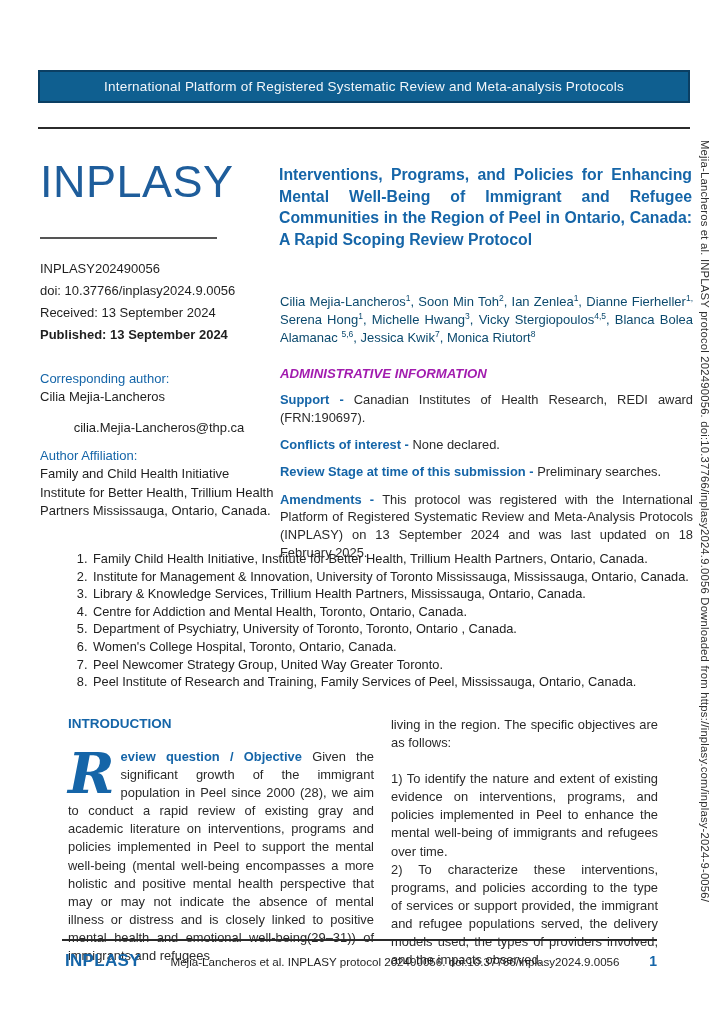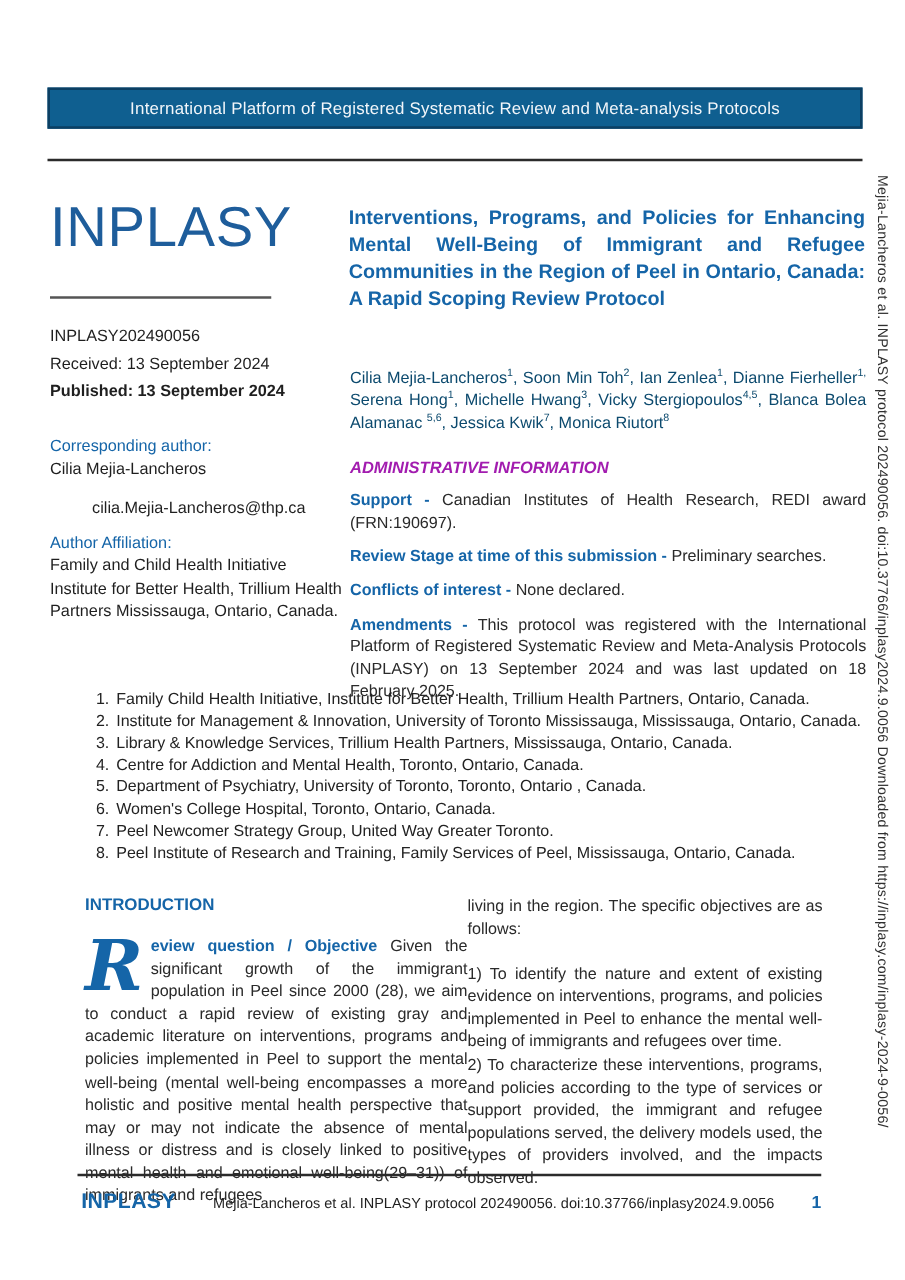--- a/index.html
+++ b/index.html
@@ -53,21 +53,21 @@
   .admin h2 { margin: 0 0 10px 0; font-size: 13.2px; color: #a21caf; font-style: italic; }
   .admin p { margin: 0 0 9.5px 0; font-size: 12.9px; line-height: 17.8px; text-align: justify; color: #2a2a2a; }
 
   .affiliations {
     position: absolute; left: 65px; top: 550px; width: 628px;
     margin: 0; padding: 0 0 0 26px;
     font-size: 12.8px; line-height: 17.6px; color: #222;
   }
   .affiliations li { margin: 0; padding-left: 2px; }
 
-  .intro { position: absolute; left: 68px; top: 716px; width: 590px; display: flex; }
+  .intro { position: absolute; left: 68px; top: 716px; width: 590px; display: flex; gap: 17px; }
   .intro .col1 { width: 306px; }
   .intro .col2 { flex: 1; }
   .intro h2 { margin: 0 0 17px 0; font-size: 13.5px; color: #1565a8; }
   .intro p { margin: 0; font-size: 12.9px; line-height: 18.1px; text-align: justify; color: #2a2a2a; }
   .intro .col2 p.gap-after { margin-bottom: 18px; }
   .dropcap {
     float: left;
     font-family: "DejaVu Serif", serif; font-style: italic; font-weight: bold;
     font-size: 56px; line-height: 44px; color: #1565a8;
     margin: 3px 6px 0 0;
@@ -97,37 +97,38 @@
 
   <div class="rule rule-top"></div>
 
   <div class="logo">INPLASY</div>
   <div class="logo-rule"></div>
 
   <h1 class="title">Interventions, Programs, and Policies for Enhancing Mental Well-Being of Immigrant and Refugee Communities in the Region of Peel in Ontario, Canada: A Rapid Scoping Review Protocol</h1>
 
   <div class="meta-col">
     <p>INPLASY202490056</p>
+    <p>doi: 10.37766/inplasy2024.9.0056</p>
     <p>Received: 13 September 2024</p>
     <p class="mb-lg">Published: 13 September 2024</p>
     <p class="label">Corresponding author:</p>
     <p class="mb-sm">Cilia Mejia-Lancheros</p>
     <p class="mb-md">cilia.Mejia-Lancheros@thp.ca</p>
     <p class="label">Author Affiliation:</p>
     <p class="wrap">Family and Child Health Initiative Institute for Better Health, Trillium Health Partners Mississauga, Ontario, Canada.</p>
   </div>
 
   <p class="authors" id="authors"><span>Cilia Mejia-Lancheros</span><sup>1</sup>, <span>Soon Min Toh</span><sup>2</sup>, <span>Ian Zenlea</span><sup>1</sup>, <span>Dianne Fierheller</span><sup>1,</sup> <span>Serena Hong</span><sup>1</sup>, <span>Michelle Hwang</span><sup>3</sup>, <span>Vicky Stergiopoulos</span><sup>4,5</sup>, <span>Blanca Bolea Alamanac </span><sup>5,6</sup>, <span>Jessica Kwik</span><sup>7</sup>, <span>Monica Riutort</span><sup>8</sup></p>
 
   <div class="admin">
     <h2>ADMINISTRATIVE INFORMATION</h2>
     <div id="admin-items">
         <p><span class="blue bold">Support - </span>Canadian Institutes of Health Research, REDI award (FRN:190697).</p>
+        <p><span class="blue bold">Conflicts of interest - </span>None declared.</p>
         <p><span class="blue bold">Review Stage at time of this submission - </span>Preliminary searches.</p>
-        <p><span class="blue bold">Conflicts of interest - </span>None declared.</p>
         <p><span class="blue bold">Amendments - </span>This protocol was registered with the International Platform of Registered Systematic Review and Meta-Analysis Protocols (INPLASY) on 13 September 2024 and was last updated on 18 February 2025.</p>
       </div>
   </div>
 
   <ol class="affiliations" id="affiliations">
       <li>Family Child Health Initiative, Institute for Better Health, Trillium Health Partners, Ontario, Canada.</li>
       <li>Institute for Management &amp; Innovation, University of Toronto Mississauga, Mississauga, Ontario, Canada.</li>
       <li>Library &amp; Knowledge Services, Trillium Health Partners, Mississauga, Ontario, Canada.</li>
       <li>Centre for Addiction and Mental Health, Toronto, Ontario, Canada.</li>
       <li>Department of Psychiatry, University of Toronto, Toronto, Ontario , Canada.</li>

